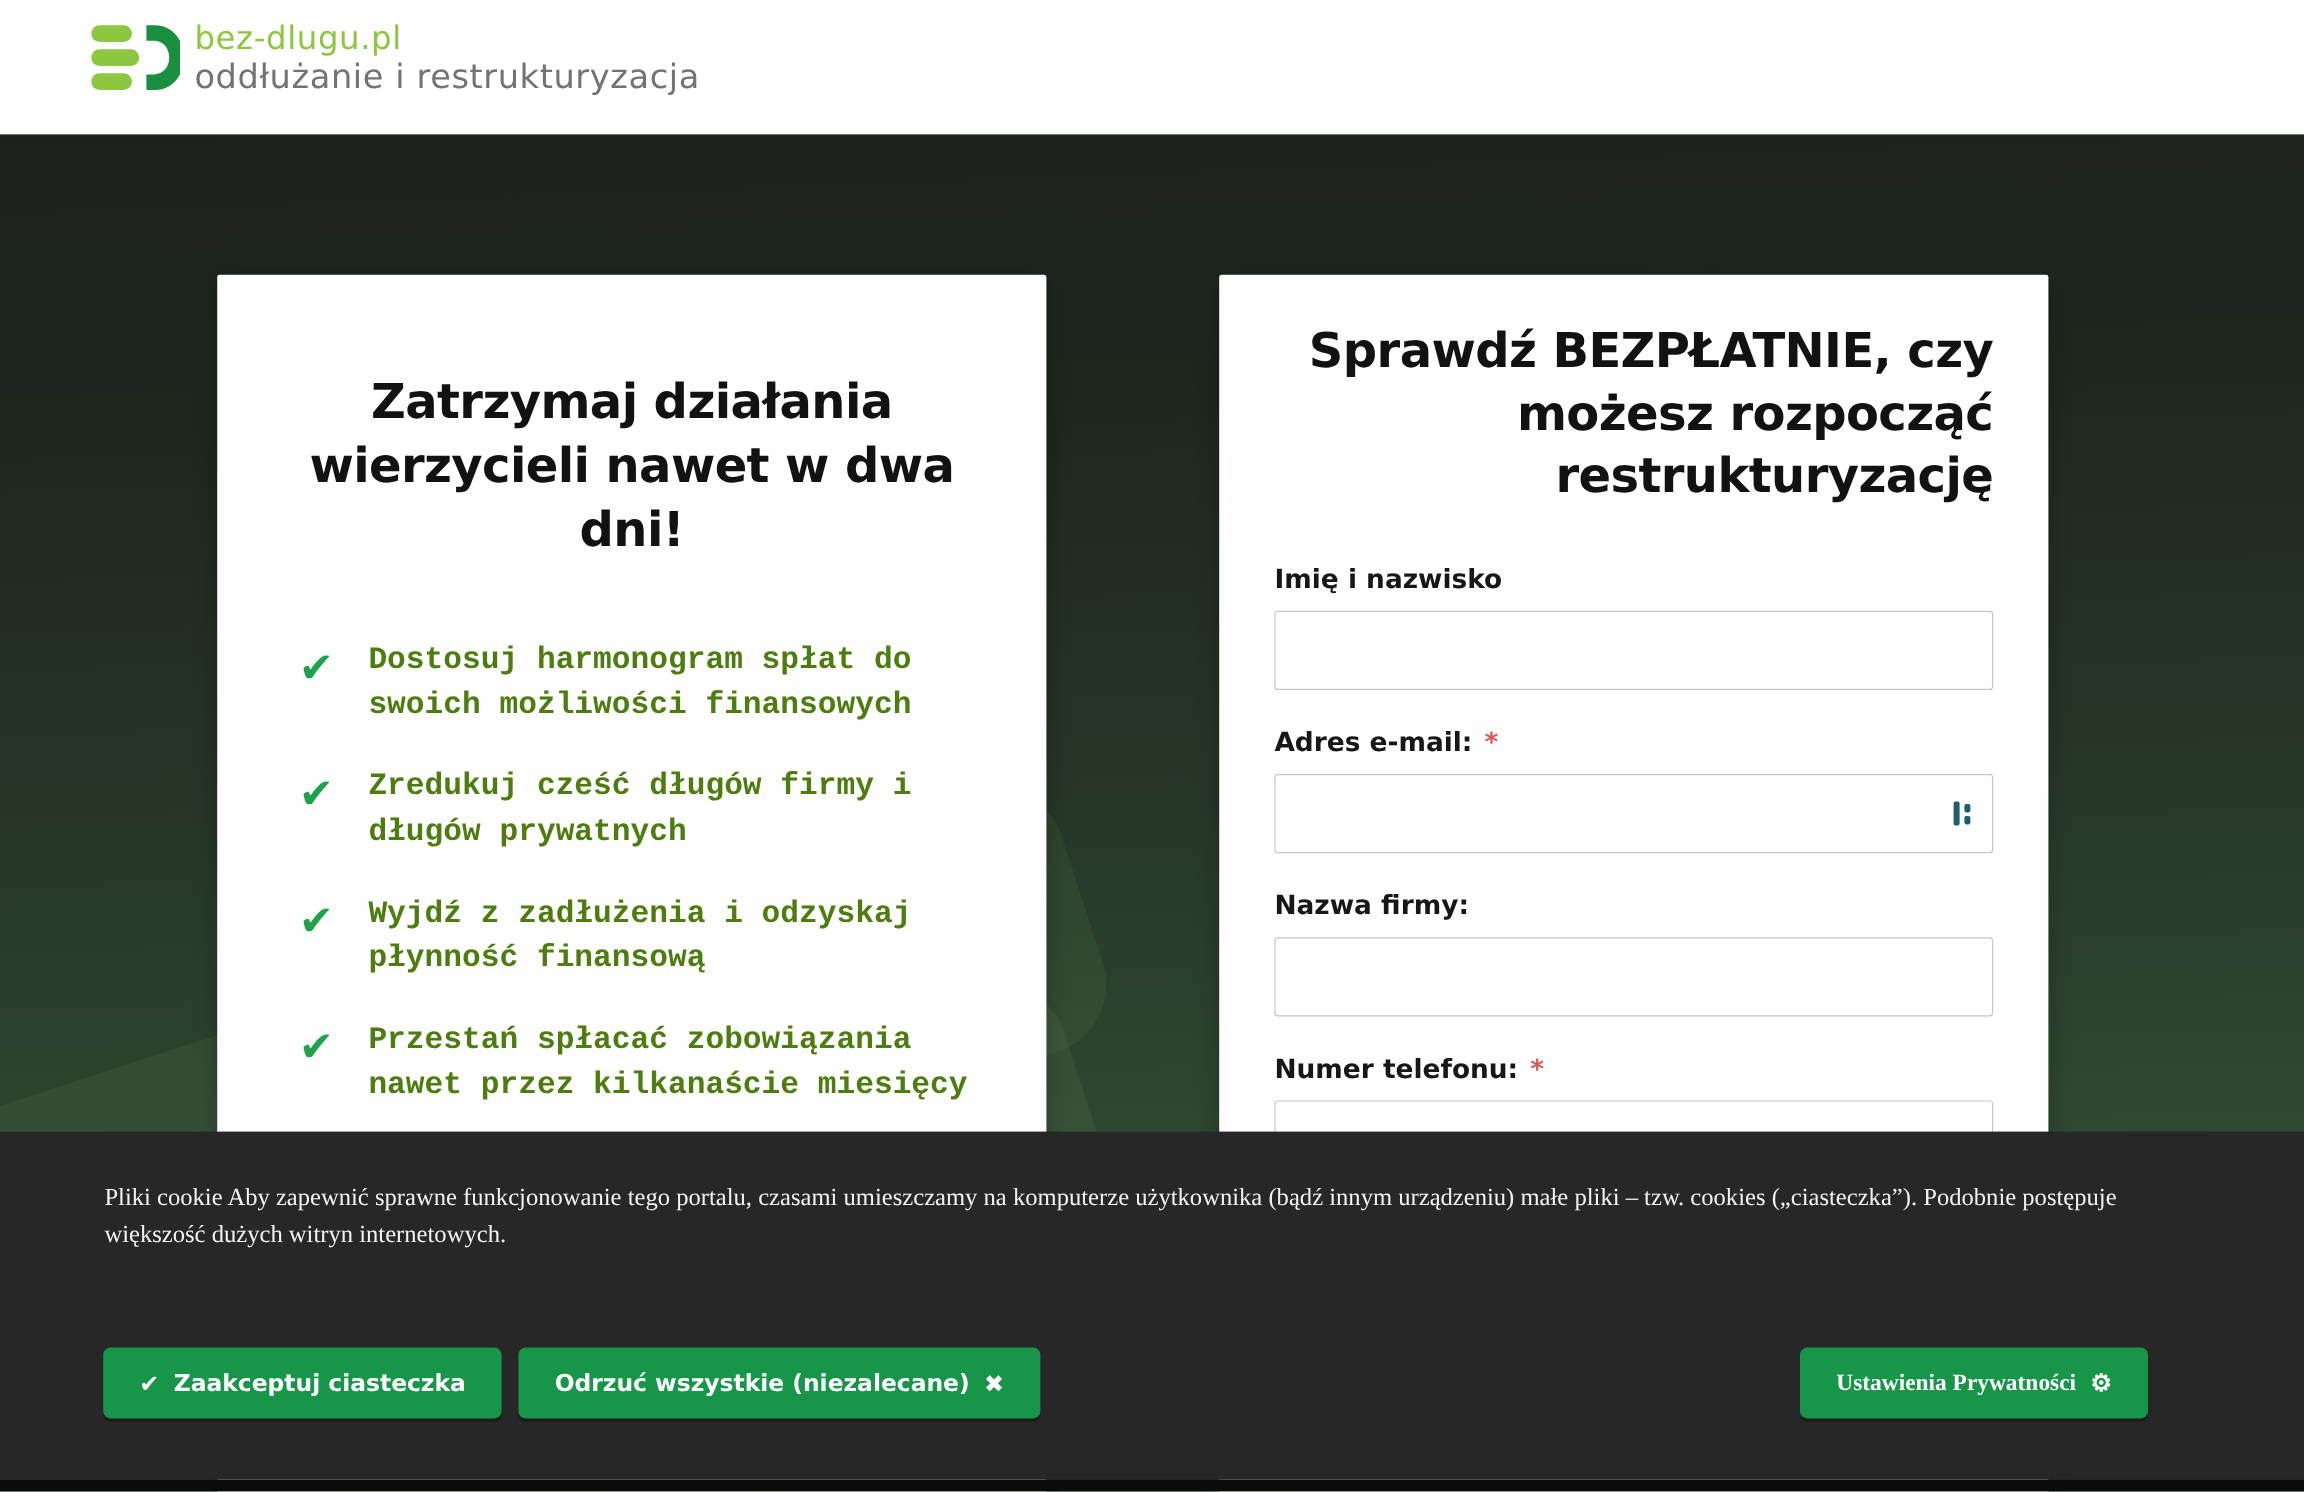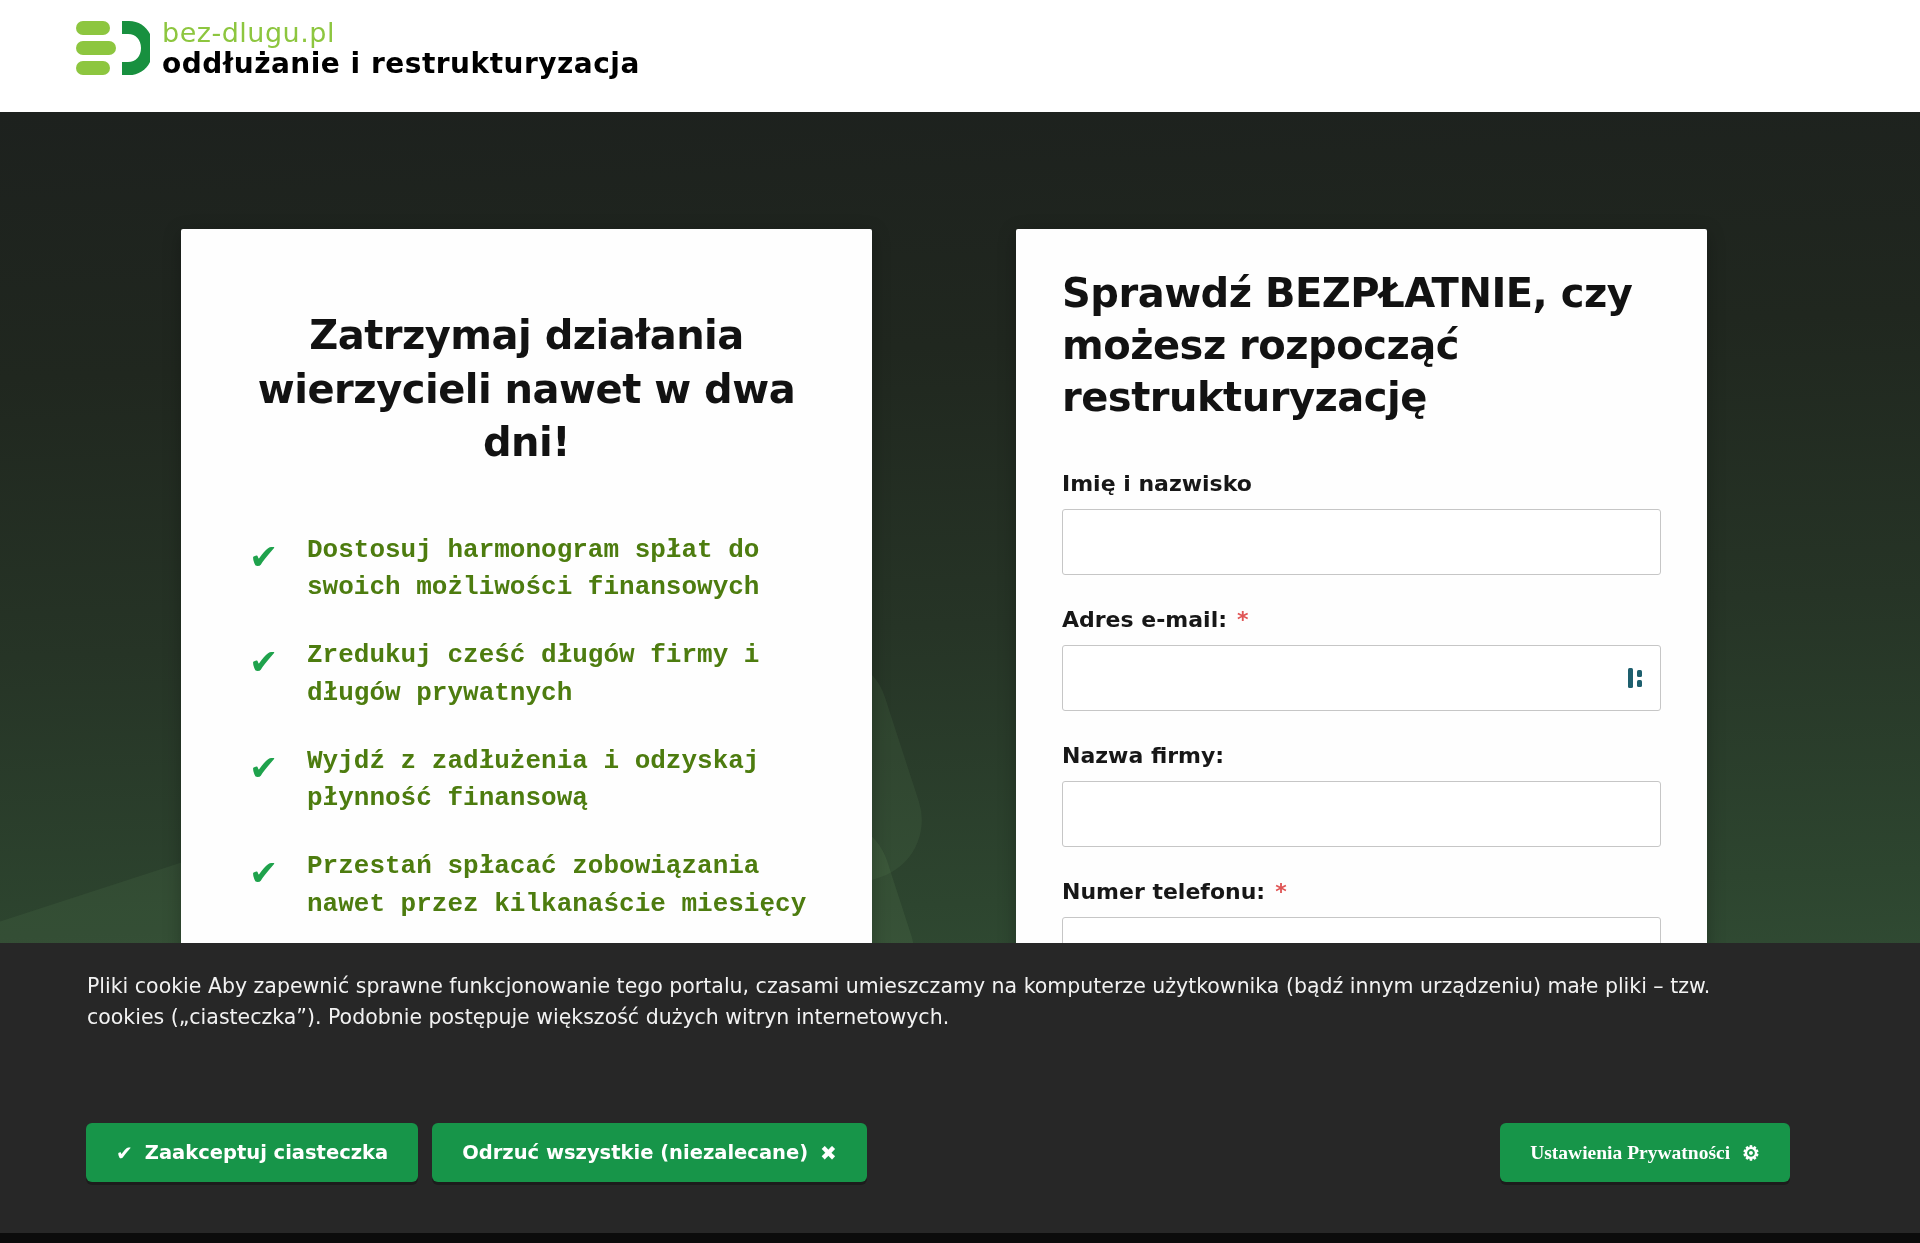--- a/index.html
+++ b/index.html
@@ -8,21 +8,21 @@
   .page { position:relative; width:1552px; height:1243px; }
 
   
   .header { position:absolute; top:0; left:0; width:1920px; height:98px;
     background:#ffffff; display:flex; align-items:center;
     justify-content:space-between; padding:0 112px 0 76px; z-index:5; }
   .brand { display:flex; align-items:center; gap:12px; }
   .brand svg { display:block; }
   .brand-text { display:flex; flex-direction:column; line-height:1.12; }
   .brand-line1 { font-size:27px; color:#8dc63f; font-weight:500; letter-spacing:.5px; }
-  .brand-line2 { font-size:28px; color:#000000; font-weight:700; letter-spacing:.5px;text-align:right; }
+  .brand-line2 { font-size:28px; color:#737373; font-weight:400; letter-spacing:.5px;text-align:right; }
   .nav { display:flex; align-items:center; gap:38px; }
   .nav-item { display:flex; align-items:center; gap:9px; font-size:22px;
     font-weight:700; color:#151515; cursor:pointer; text-decoration:none; }
   .chev { width:10px; height:10px; border-right:2.4px solid #151515;
     border-bottom:2.4px solid #151515; transform:rotate(45deg) translate(-2px,-2px); }
 
   
   .hero { position:absolute; top:112px; left:0; width:1920px; height:1145px;
     background:linear-gradient(178deg,#1d211e 0%,#20271f 22%,#263426 45%,#2d452f 68%,#36543a 88%,#3b5c3e 100%);
     overflow:hidden; }
@@ -41,40 +41,40 @@
     text-align:center; letter-spacing:-0.5px; }
   .bullets { list-style:none; margin-top:62px; padding:0 6px 0 16px; }
   .bullet { display:flex; gap:22px; margin-bottom:30px; }
   .bullet-check { flex:0 0 36px; font-size:35px; line-height:1.1; color:#1fa24c;
     font-weight:900; transform:translateY(6px); }
   .bullet-text { font-size:26px; line-height:1.45; font-weight:600; color:#4d7c0f;font-family:Liberation Mono, monospace; }
 
   
   .card-form { padding:38px 46px 0 46px; }
   .card-form h2 { font-size:40px; line-height:1.3; font-weight:800; color:#121212;
-    text-align:left; letter-spacing:-0.5px; }
+    text-align:right; letter-spacing:-0.5px; }
   .form { margin-top:46px; }
   .field { margin-bottom:30px; }
   .field-label { font-size:22px; font-weight:700; color:#171717; line-height:30px; }
   .req { color:#e05656; font-size:22px; font-weight:700; margin-left:10px; }
   .input-wrap { position:relative; margin-top:10px; }
   .text-input { width:100%; height:66px; border:1px solid #c6c6c6; border-radius:3px;
     background:#fff; font-size:24px; padding:0 48px 0 16px; color:#222; outline:none; }
   .pm-icon { position:absolute; right:14px; top:50%; transform:translateY(-50%);
     width:22px; height:24px; }
   .pm-icon span { position:absolute; background:#1e5f6e; border-radius:1.5px; }
   .pm-bar-l { left:3px; top:2px; width:5px; height:20px; }
   .pm-bar-rt { left:12px; top:4px; width:5px; height:7px; }
   .pm-bar-rb { left:12px; top:14px; width:5px; height:7px; }
 
   
   .cookie { position:absolute; left:0; top:943px; width:1920px; height:290px;
     background:#272727; z-index:20; }
-  .cookie-text { position:absolute; left:87px; top:28px; width:1700px;
-    color:#f2f2f2; font-size:20.5px; line-height:31px; font-weight:400; }
+  .cookie-text { position:absolute; left:87px; top:40px; width:1700px;
+    color:#f2f2f2; font-size:20.5px; line-height:31px; font-weight:400;font-family:Liberation Serif, serif; }
   .cookie-buttons { position:absolute; left:86px; top:180px; display:flex; gap:14px; }
   .btn { height:59px; background:#179549; border:none; border-radius:6px;
     color:#ffffff; font-weight:700; font-size:19.5px; display:flex; align-items:center;
     gap:12px; padding:0 30px; cursor:pointer; box-shadow:0 3px 0 rgba(0,0,0,0.28);
     font-family:"DejaVu Sans","Liberation Sans",sans-serif; }
   .btn .icon { font-size:20px; line-height:1; }
   .btn-privacy { position:absolute; right:130px; top:180px;font-family:Liberation Serif, serif; }
   .bottom-strip { position:absolute; left:0; top:1233px; width:1920px; height:10px;
     background:#0b0b0b; z-index:21; }
 </style>

